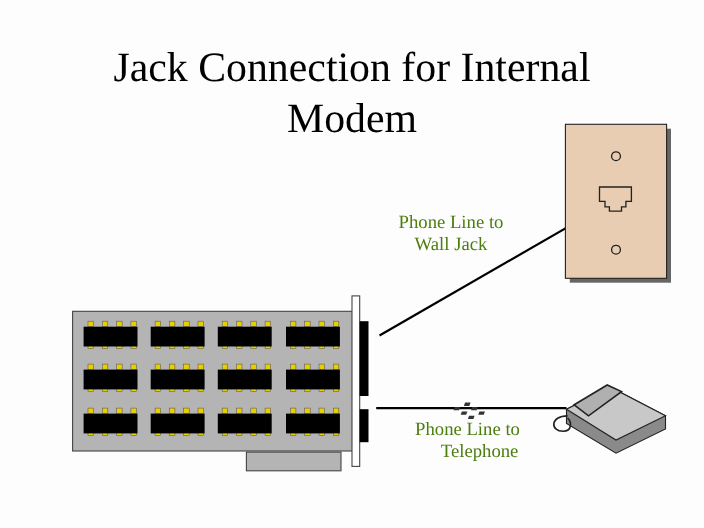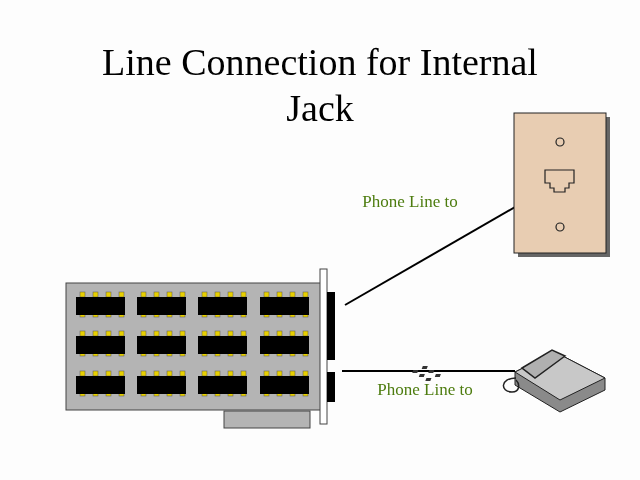--- a/index.html
+++ b/index.html
@@ -4,22 +4,22 @@
 <style>
   html,body{margin:0;padding:0;}
   body{width:640px;height:480px;background:#fdfdfd;position:relative;overflow:hidden;font-family:"Liberation Serif",serif;}
   .title{position:absolute;left:0;width:640px;text-align:center;font-size:38px;line-height:44px;color:#000;}
   .lbl{position:absolute;font-size:17px;line-height:20px;color:#4d7c0f;text-align:center;}
   svg{position:absolute;left:0;top:0;}
 </style>
 </head>
 <body>
 
-<div class="title" style="top:40px">Line Connection for Internal</div>
-<div class="title" style="top:86px">Jack</div>
+<div class="title" style="top:40px">Jack Connection for Internal</div>
+<div class="title" style="top:86px">Modem</div>
 
 <svg width="640" height="480">
 
   <g>
     <rect x="224" y="411" width="86" height="17" fill="#b4b4b4" stroke="#444" stroke-width="1"></rect>
     <rect x="66" y="283" width="255" height="127" fill="#b4b4b4" stroke="#444" stroke-width="1"></rect>
     <g id="chips">
         <g>
           <rect x="80" y="292" width="5" height="5" fill="#e8d000" stroke="#555" stroke-width="0.5"></rect>
           <rect x="80" y="312" width="5" height="5" fill="#e8d000" stroke="#555" stroke-width="0.5"></rect>
@@ -180,16 +180,18 @@
       <rect x="556" y="366" width="5" height="3" transform="skewX(-20)"></rect>
       <rect x="564" y="370" width="5" height="3" transform="skewX(-20)"></rect>
       <rect x="572" y="374" width="5" height="3" transform="skewX(-20)"></rect>
     </g>
     <path d="M516 378 C500 378 500 392 512 392 C520 392 520 384 516 380" fill="none" stroke="#222" stroke-width="1.5"></path>
   </g>
 </svg>
 
 <div class="lbl" style="left:340px;top:192px;width:140px">
   <div>Phone Line to</div>
+  <div>Wall Jack</div>
 </div>
 <div class="lbl" style="left:345px;top:380px;width:160px">
   <div>Phone Line to</div>
+  <div style="padding-left:22px">Telephone</div>
 </div>
 
 </body></html>

